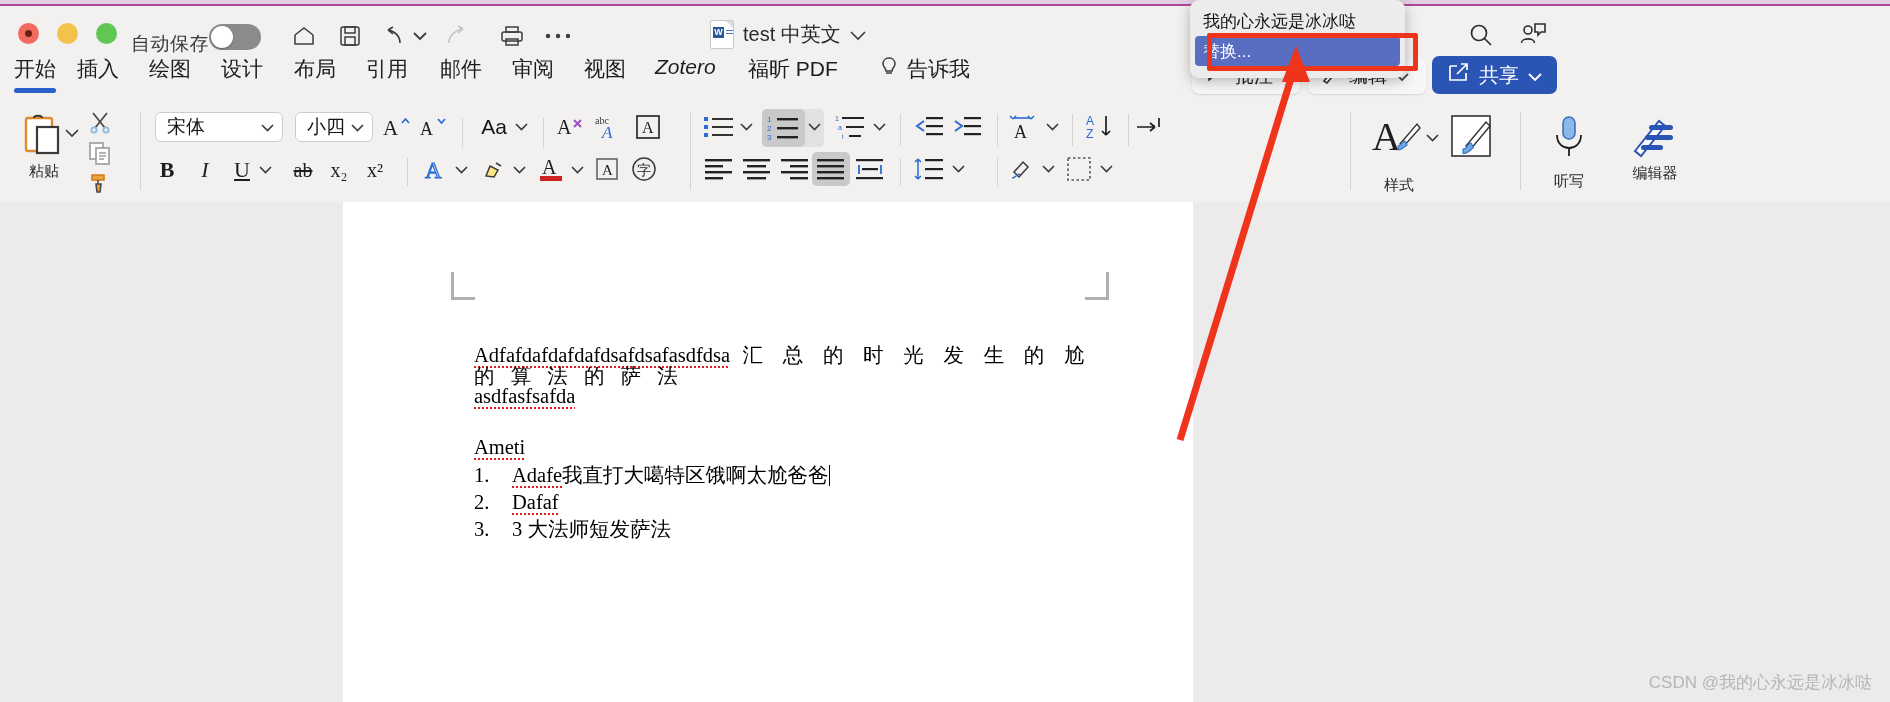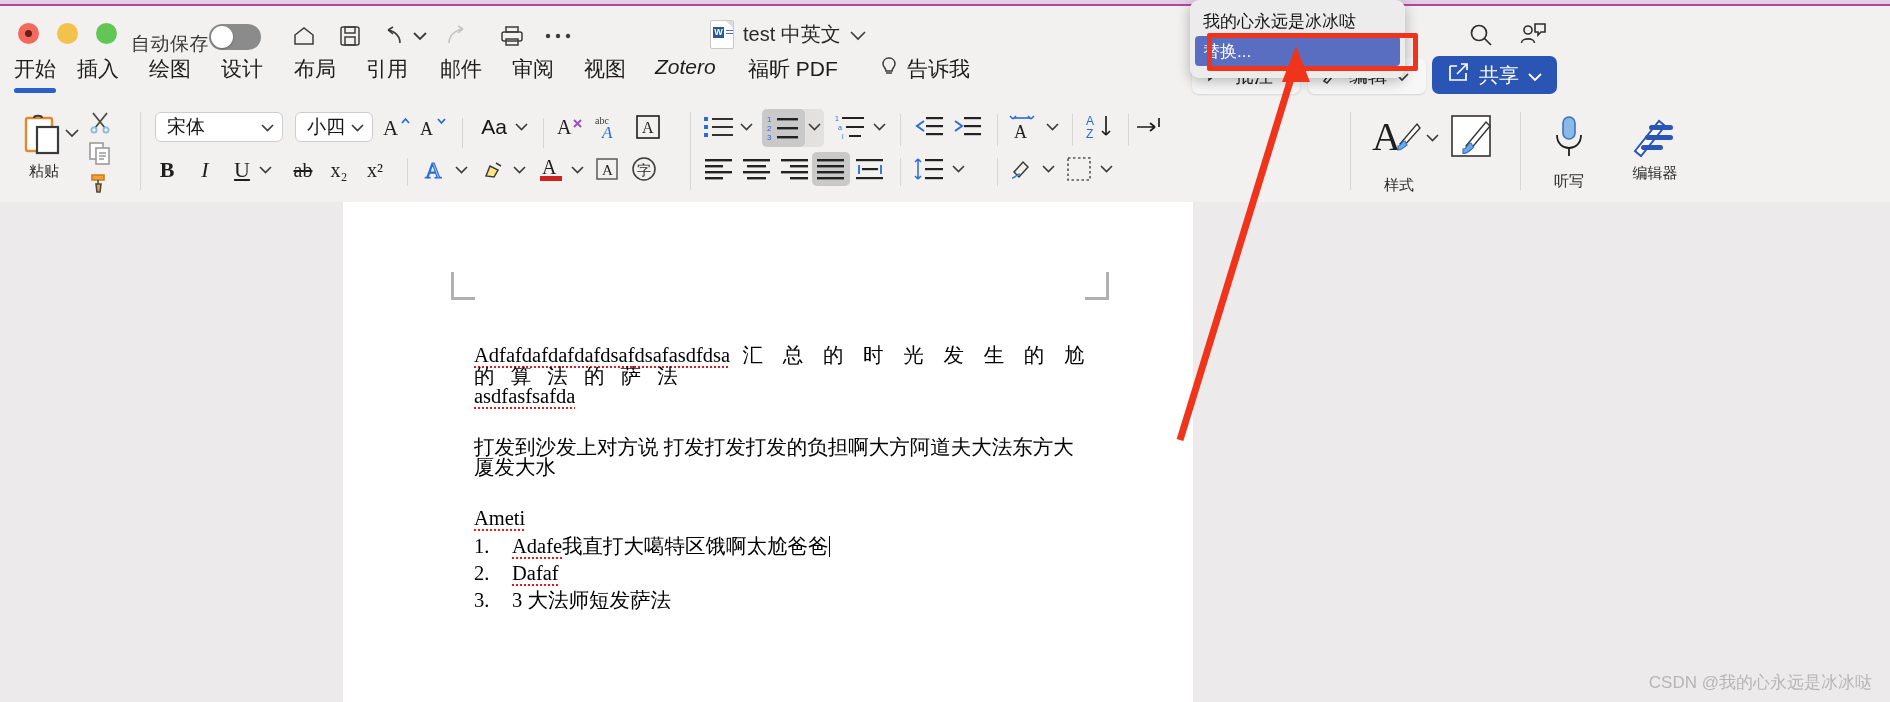--- a/index.html
+++ b/index.html
@@ -745,21 +745,20 @@
       <div class="mark-tr"></div>
 
       <div class="body-text">
 
         <p class="para just" style="width:616px;">
           <span class="sp-en">Adfafdafdafdafdsafdsafasdfdsa</span><span class="cjk-spread"> 汇 总 的 时 光 发 生 的 尬 的 算 法 的 萨 法 </span><br>
           <span class="sp-en">asdfasfsafda</span>
         </p>
 
 
-        <p class="para" style="margin-top:30px;">打发到沙发上对方说 打发打发打发的负担啊大方阿道夫大法东方大厦发大水</p>
 
         <p class="para" style="margin-top:30px;">
           <span class="sp-en">Ameti</span>
         </p>
 
         <ol class="numlist" style="margin-top:8px;">
           <li>
             <span class="sp-en">Adafe</span><span>我直打大噶特区饿啊太尬爸爸</span><span class="caret"></span>
           </li>
           <li>

